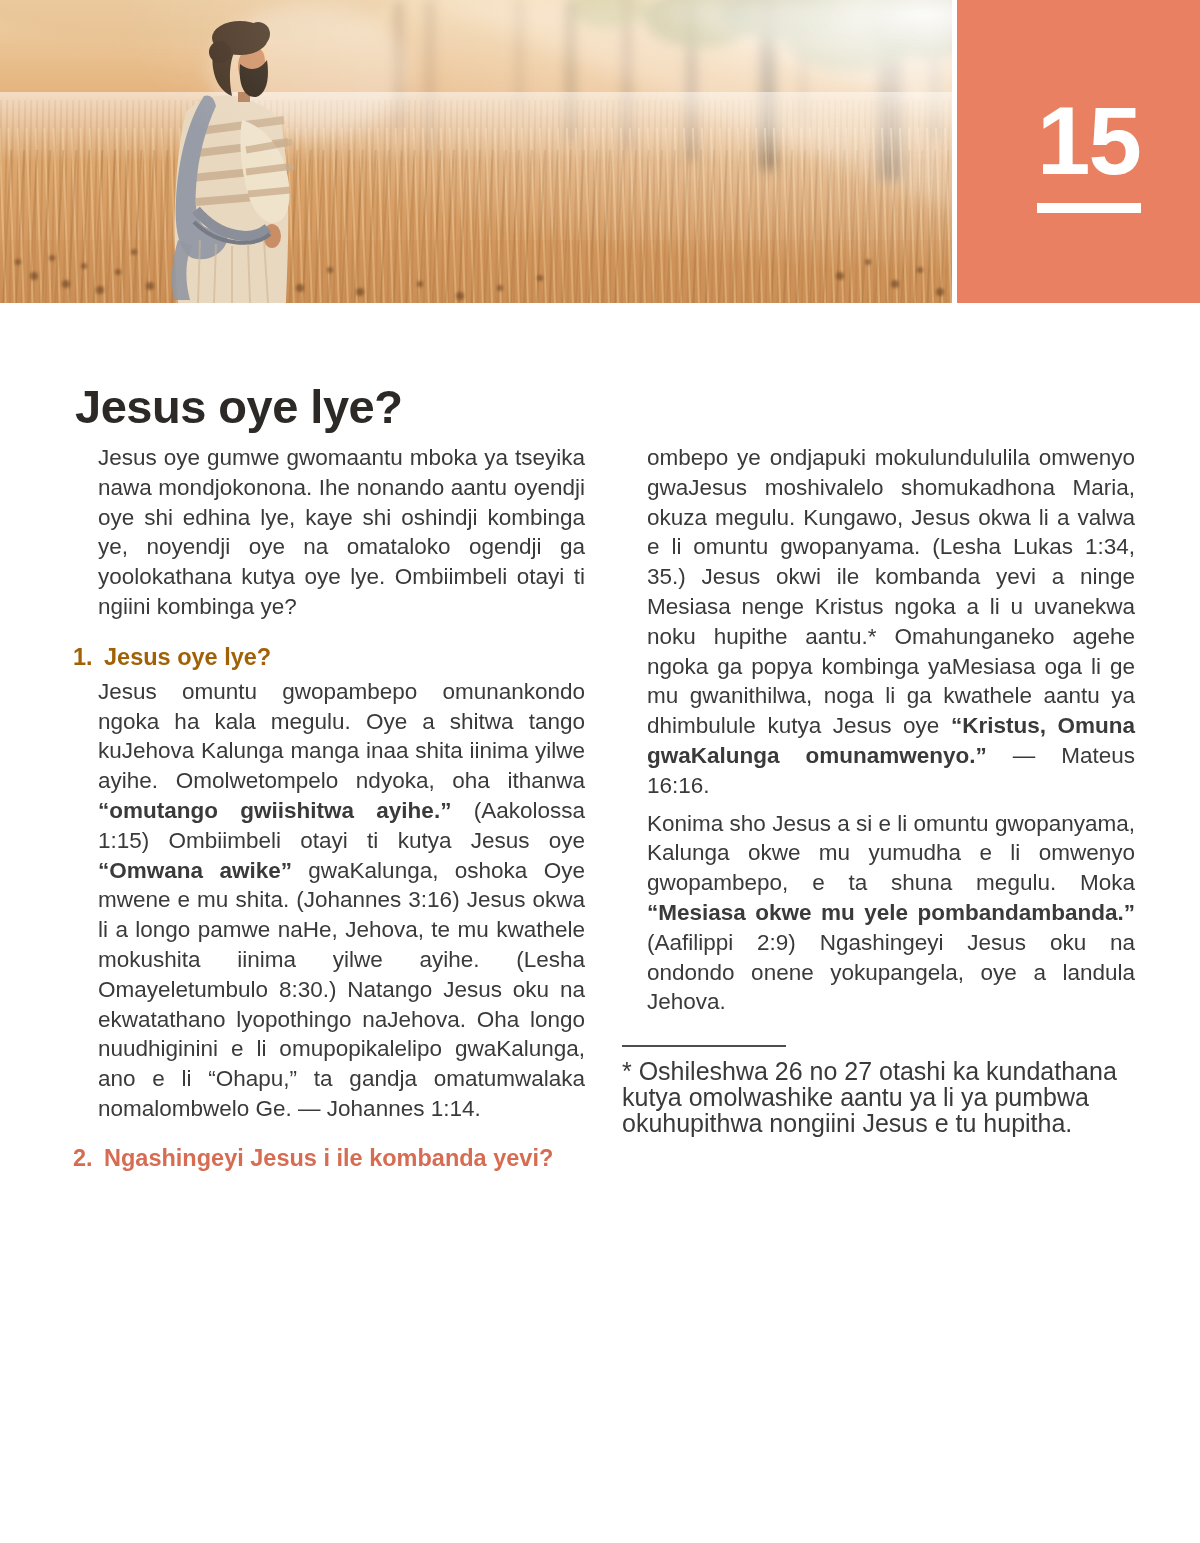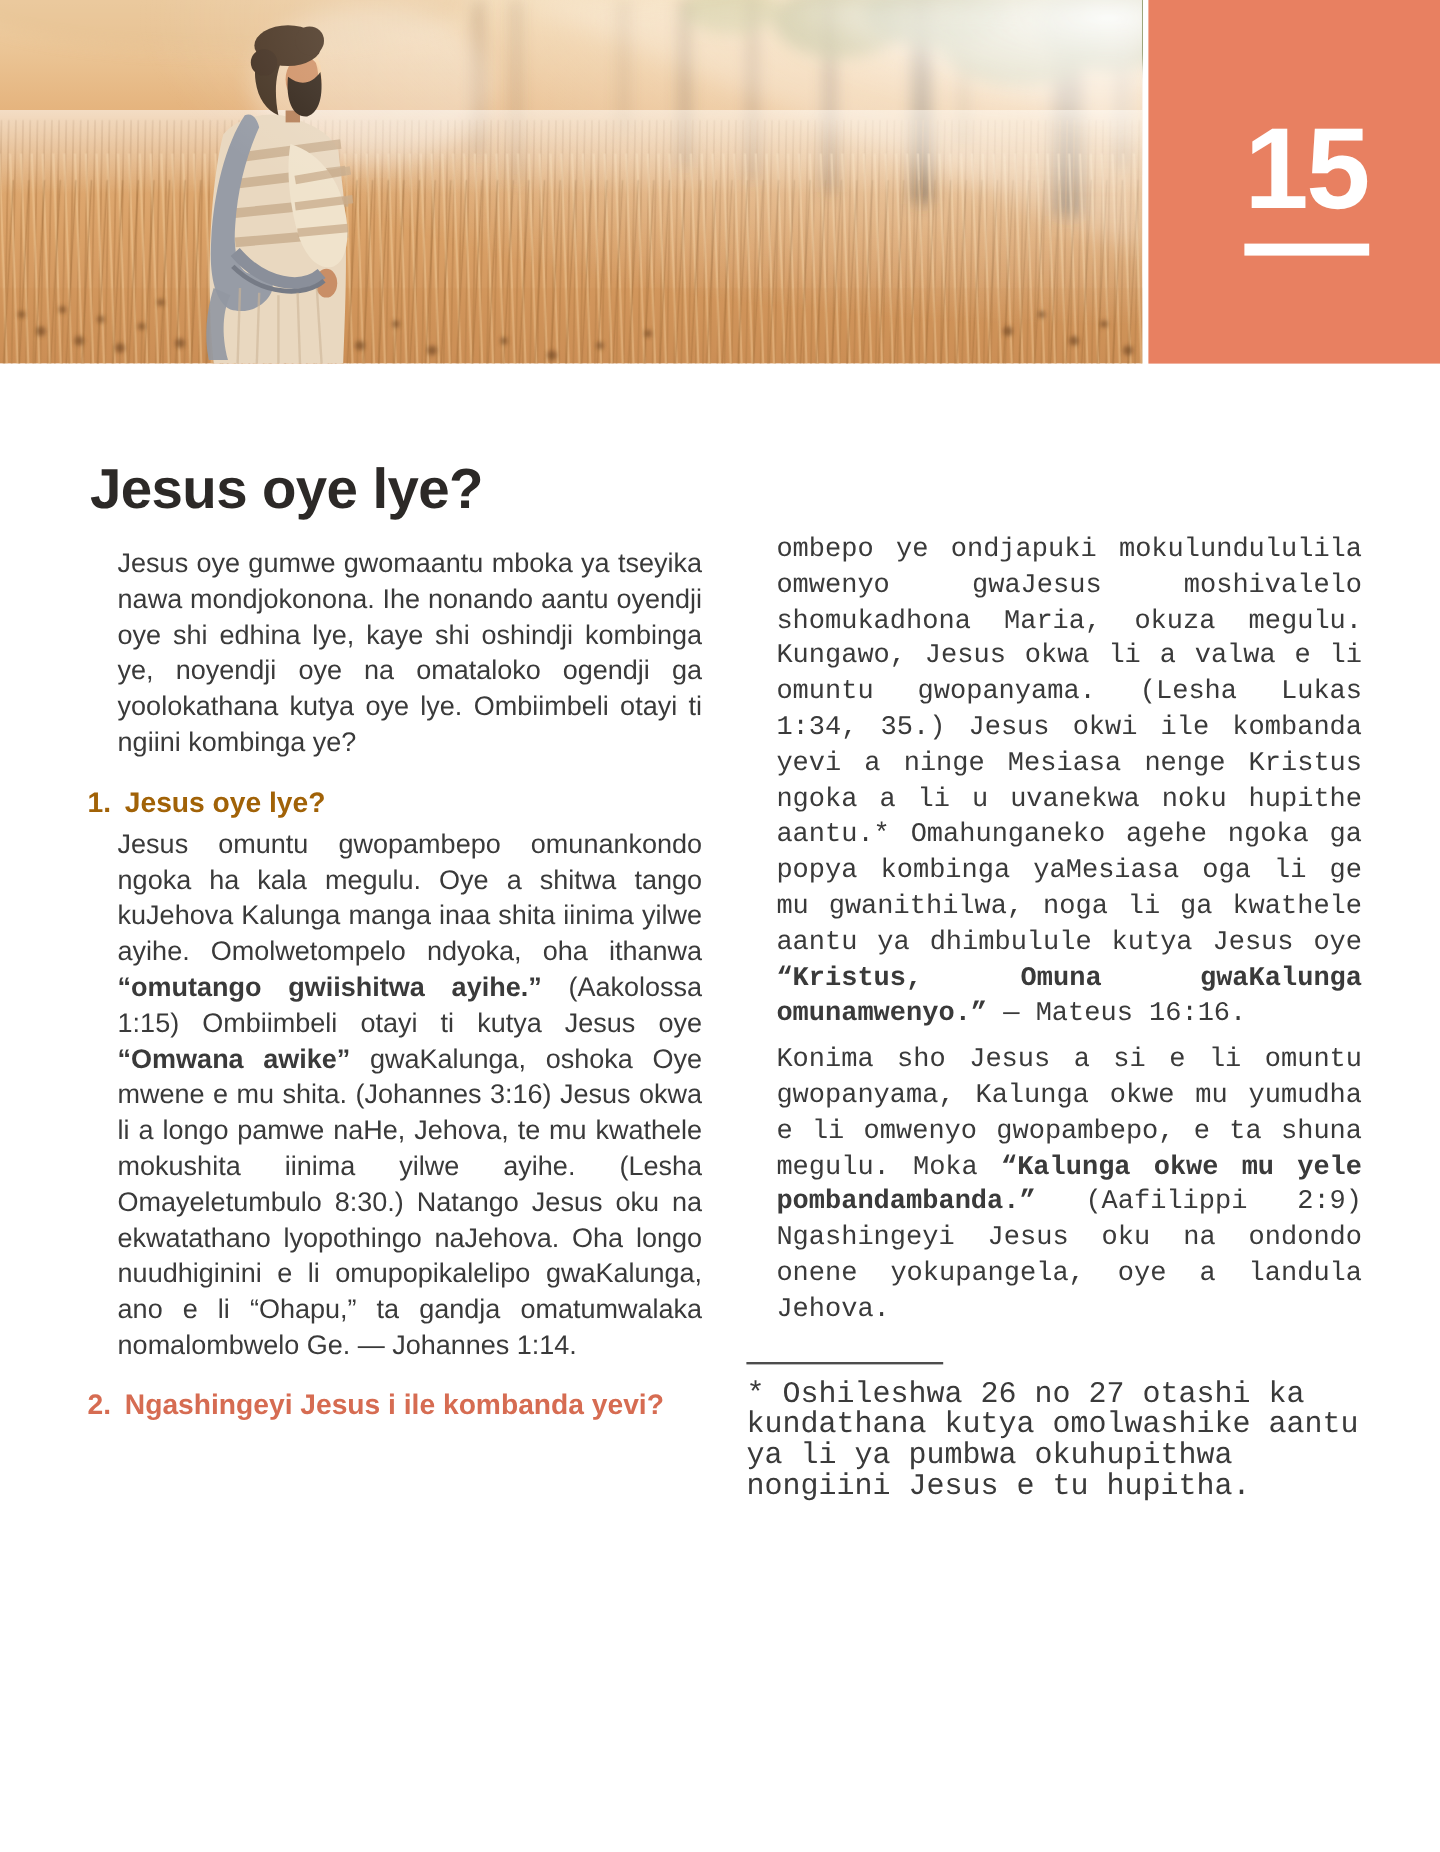--- a/index.html
+++ b/index.html
@@ -9,21 +9,21 @@
   .hero{position:absolute;left:0;top:0;width:952px;height:303px;overflow:hidden;}
   .badge{position:absolute;left:957px;top:0;width:243px;height:303px;}
   .badge-num{position:absolute;left:0;top:96px;width:100%;text-align:center;
              font-size:96px;line-height:90px;font-weight:700;color:#ffffff;letter-spacing:-2px;}
   .badge-bar{position:absolute;left:50%;top:203px;transform:translateX(-50%);
              width:104px;height:10px;background:#ffffff;}
   
   .title{position:absolute;left:75px;top:348px;font-size:47px;line-height:56px;
          font-weight:700;letter-spacing:-0.5px;color:#2c2927;}
   .col{position:absolute;top:443px;font-size:22.5px;line-height:29.8px;color:#3a3a3a;}
-  .col1{left:73px;width:512px;margin-top:12px;}
+  .col1{left:73px;width:512px;}
   .col2{left:622px;width:513px;}
   .col p{margin:0 0 0 25px;text-align:justify;}
   .col p.first{margin-top:0;}
   .b{font-weight:700;}
   h2.q{margin:0;font-size:23.5px;line-height:28px;font-weight:700;}
   h2.q .h-num{display:inline-block;width:31px;}
   .mt-s1{margin-top:21px !important;}
   .mt-b1{margin-top:6px !important;}
   .mt-s2{margin-top:20px !important;}
   .mt-b2{margin-top:6px !important;}
@@ -195,22 +195,22 @@
     <h2 class="q mt-s1" style="color: #a16207;">
       <span class="h-num">1.</span><span>Jesus oye lye?</span>
     </h2>
     <p class="mt-b1"><span>Jesus omuntu gwopambepo omunankondo ngoka ha kala megulu. Oye a shitwa tango kuJehova Kalunga manga inaa shita iinima yilwe ayihe. Omolwetompelo ndyoka, oha ithanwa </span><span class="b">“omutango gwiishitwa ayihe.”</span><span> (Aakolossa 1:15) Ombiimbeli otayi ti kutya Jesus oye </span><span class="b">“Omwana awike”</span><span> gwaKalunga, oshoka Oye mwene e mu shita. (Johannes 3:16) Jesus okwa li a longo pamwe naHe, Jehova, te mu kwathele mokushita iinima yilwe ayihe. (Lesha Omayeletumbulo 8:30.) Natango Jesus oku na ekwatathano lyopothingo naJehova. Oha longo nuudhiginini e li omupopikalelipo gwaKalunga, ano e li “Ohapu,” ta gandja omatumwalaka nomalombwelo Ge. — Johannes 1:14.</span></p>
 
     <h2 class="q mt-s2" style="color: rgb(214, 108, 82);">
       <span class="h-num">2.</span><span>Ngashingeyi Jesus i ile kombanda yevi?</span>
     </h2>
   </div>
 
-  <div class="col col2" style="color: rgb(58, 58, 58); font-family: Liberation Mono, monospace;">
+  <div class="col col2" style="color: rgb(58, 58, 58);">
     <p class="first"><span>ombepo ye ondjapuki mokulundululila omwenyo gwaJesus moshivalelo shomukadhona Maria, okuza megulu. Kungawo, Jesus okwa li a valwa e li omuntu gwopanyama. (Lesha Lukas 1:34, 35.) Jesus okwi ile kombanda yevi a ninge Mesiasa nenge Kristus ngoka a li u uvanekwa noku hupithe aantu.* Omahunganeko agehe ngoka ga popya kombinga yaMesiasa oga li ge mu gwanithilwa, noga li ga kwathele aantu ya dhimbulule kutya Jesus oye </span><span class="b">“Kristus, Omuna gwaKalunga omunamwenyo.”</span><span> — Mateus 16:16.</span></p>
 
-    <p class="mt-b3"><span>Konima sho Jesus a si e li omuntu gwopanyama, Kalunga okwe mu yumudha e li omwenyo gwopambepo, e ta shuna megulu. Moka </span><span class="b">“Kalunga okwe mu yele pombandambanda.”</span><span> (Aafilippi 2:9) Ngashingeyi Jesus oku na ondondo onene yokupangela, oye a landula Jehova.</span></p>
+    <p class="mt-b3"><span>Konima sho Jesus a si e li omuntu gwopanyama, Kalunga okwe mu yumudha e li omwenyo gwopambepo, e ta shuna megulu. Moka </span><span class="b">“Mesiasa okwe mu yele pombandambanda.”</span><span> (Aafilippi 2:9) Ngashingeyi Jesus oku na ondondo onene yokupangela, oye a landula Jehova.</span></p>
 
     <div class="fn-rule"></div>
     <p class="footnote"><span>* Oshileshwa 26 no 27 otashi ka kundathana kutya omolwashike aantu ya li ya pumbwa okuhupithwa nongiini Jesus e tu hupitha.</span></p>
   </div>
 
 </div>
 
 </body></html>

